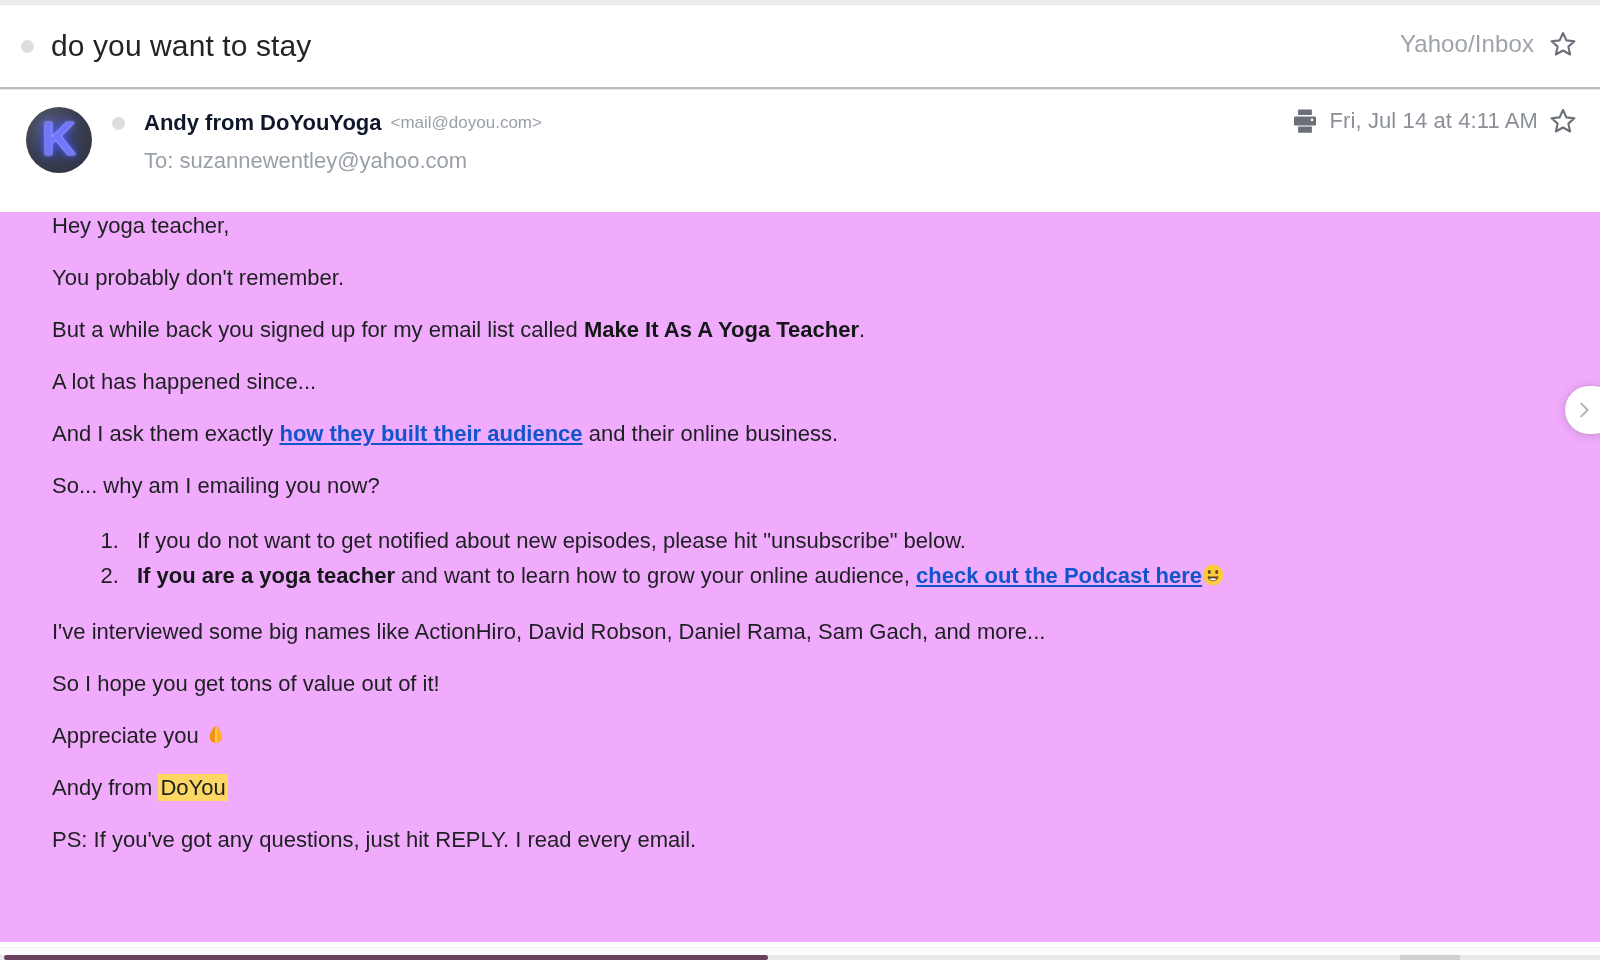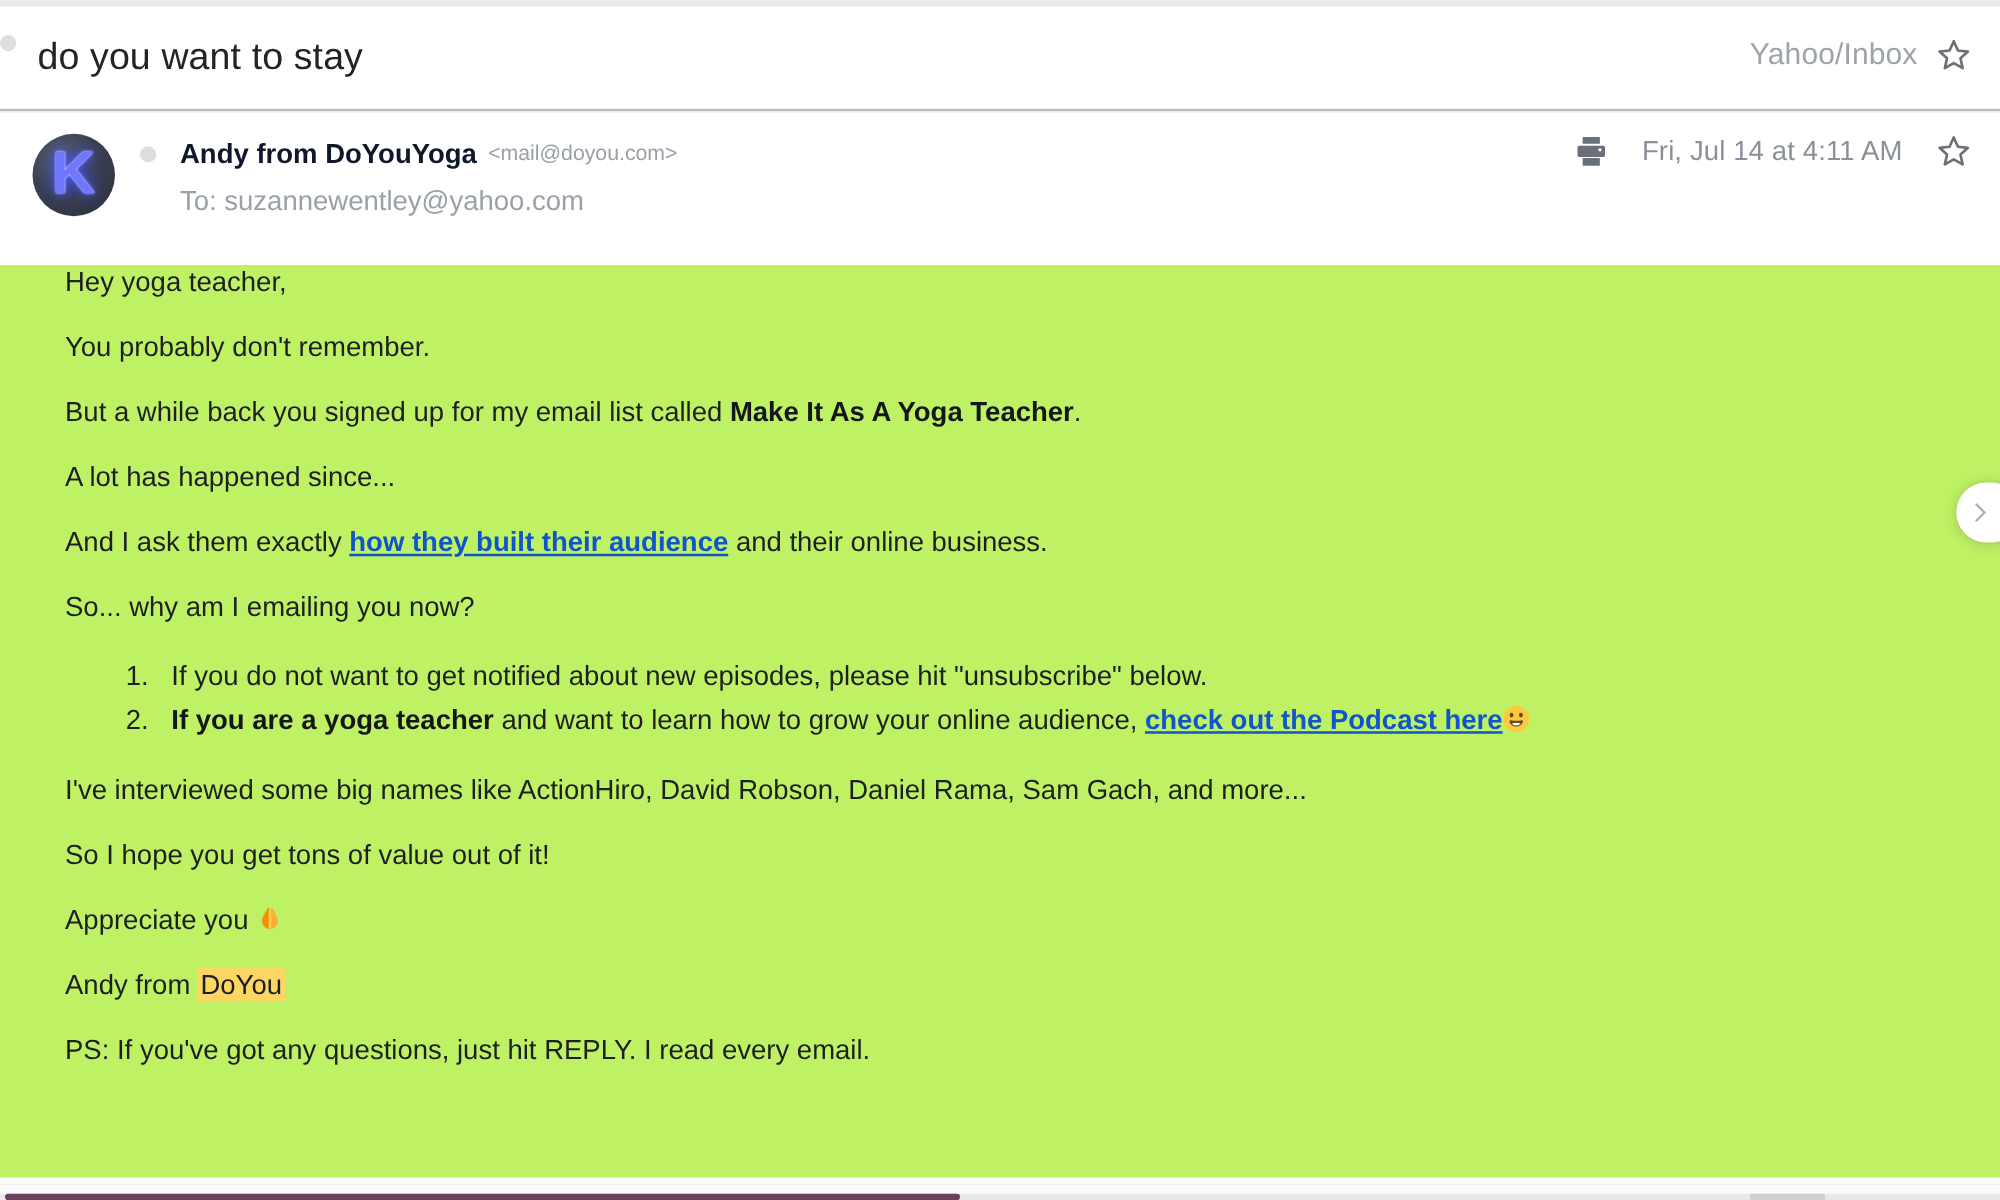--- a/index.html
+++ b/index.html
@@ -33,21 +33,22 @@
     top: 5px; left: 0;
     width: 1600px;
     height: 82px;
     background: #ffffff;
     display: flex;
     align-items: center;
   }
 
   .subject-left {
     display: flex;
-    align-items: flex-start;
+    align-items: center;
+    padding-left: 21px;
   }
 
   .unread-dot {
     width: 13px;
     height: 13px;
     border-radius: 50%;
     background: #dcdee0;
     flex: 0 0 auto;
   }
 
@@ -176,41 +177,41 @@
     margin-top: 10px;
     white-space: nowrap;
   }
 
   .meta-right {
     position: absolute;
     right: 22px;
     top: 14px;
     display: flex;
     align-items: center;
-    gap: 26px;
+    gap: 10px;
     text-align: right;
   }
 
   .print-icon { display: block; }
   .print-icon svg { display: block; }
 
   .message-date {
     font-size: 22px;
     color: #8b9098;
     white-space: nowrap;
     letter-spacing: .1px;
   }
 
   
   .mail-body {
     position: absolute;
     top: 212px; left: 0;
     width: 1600px;
     height: 730px;
-    background: #bef264;
+    background: #f0abfc;
     padding: 0 0 0 52px;
   }
 
   .mail-body p {
     font-size: 22px;
     line-height: 27px;
     color: #1d1f21;
     margin: 0 0 25px 0;
     font-weight: 400;
   }

